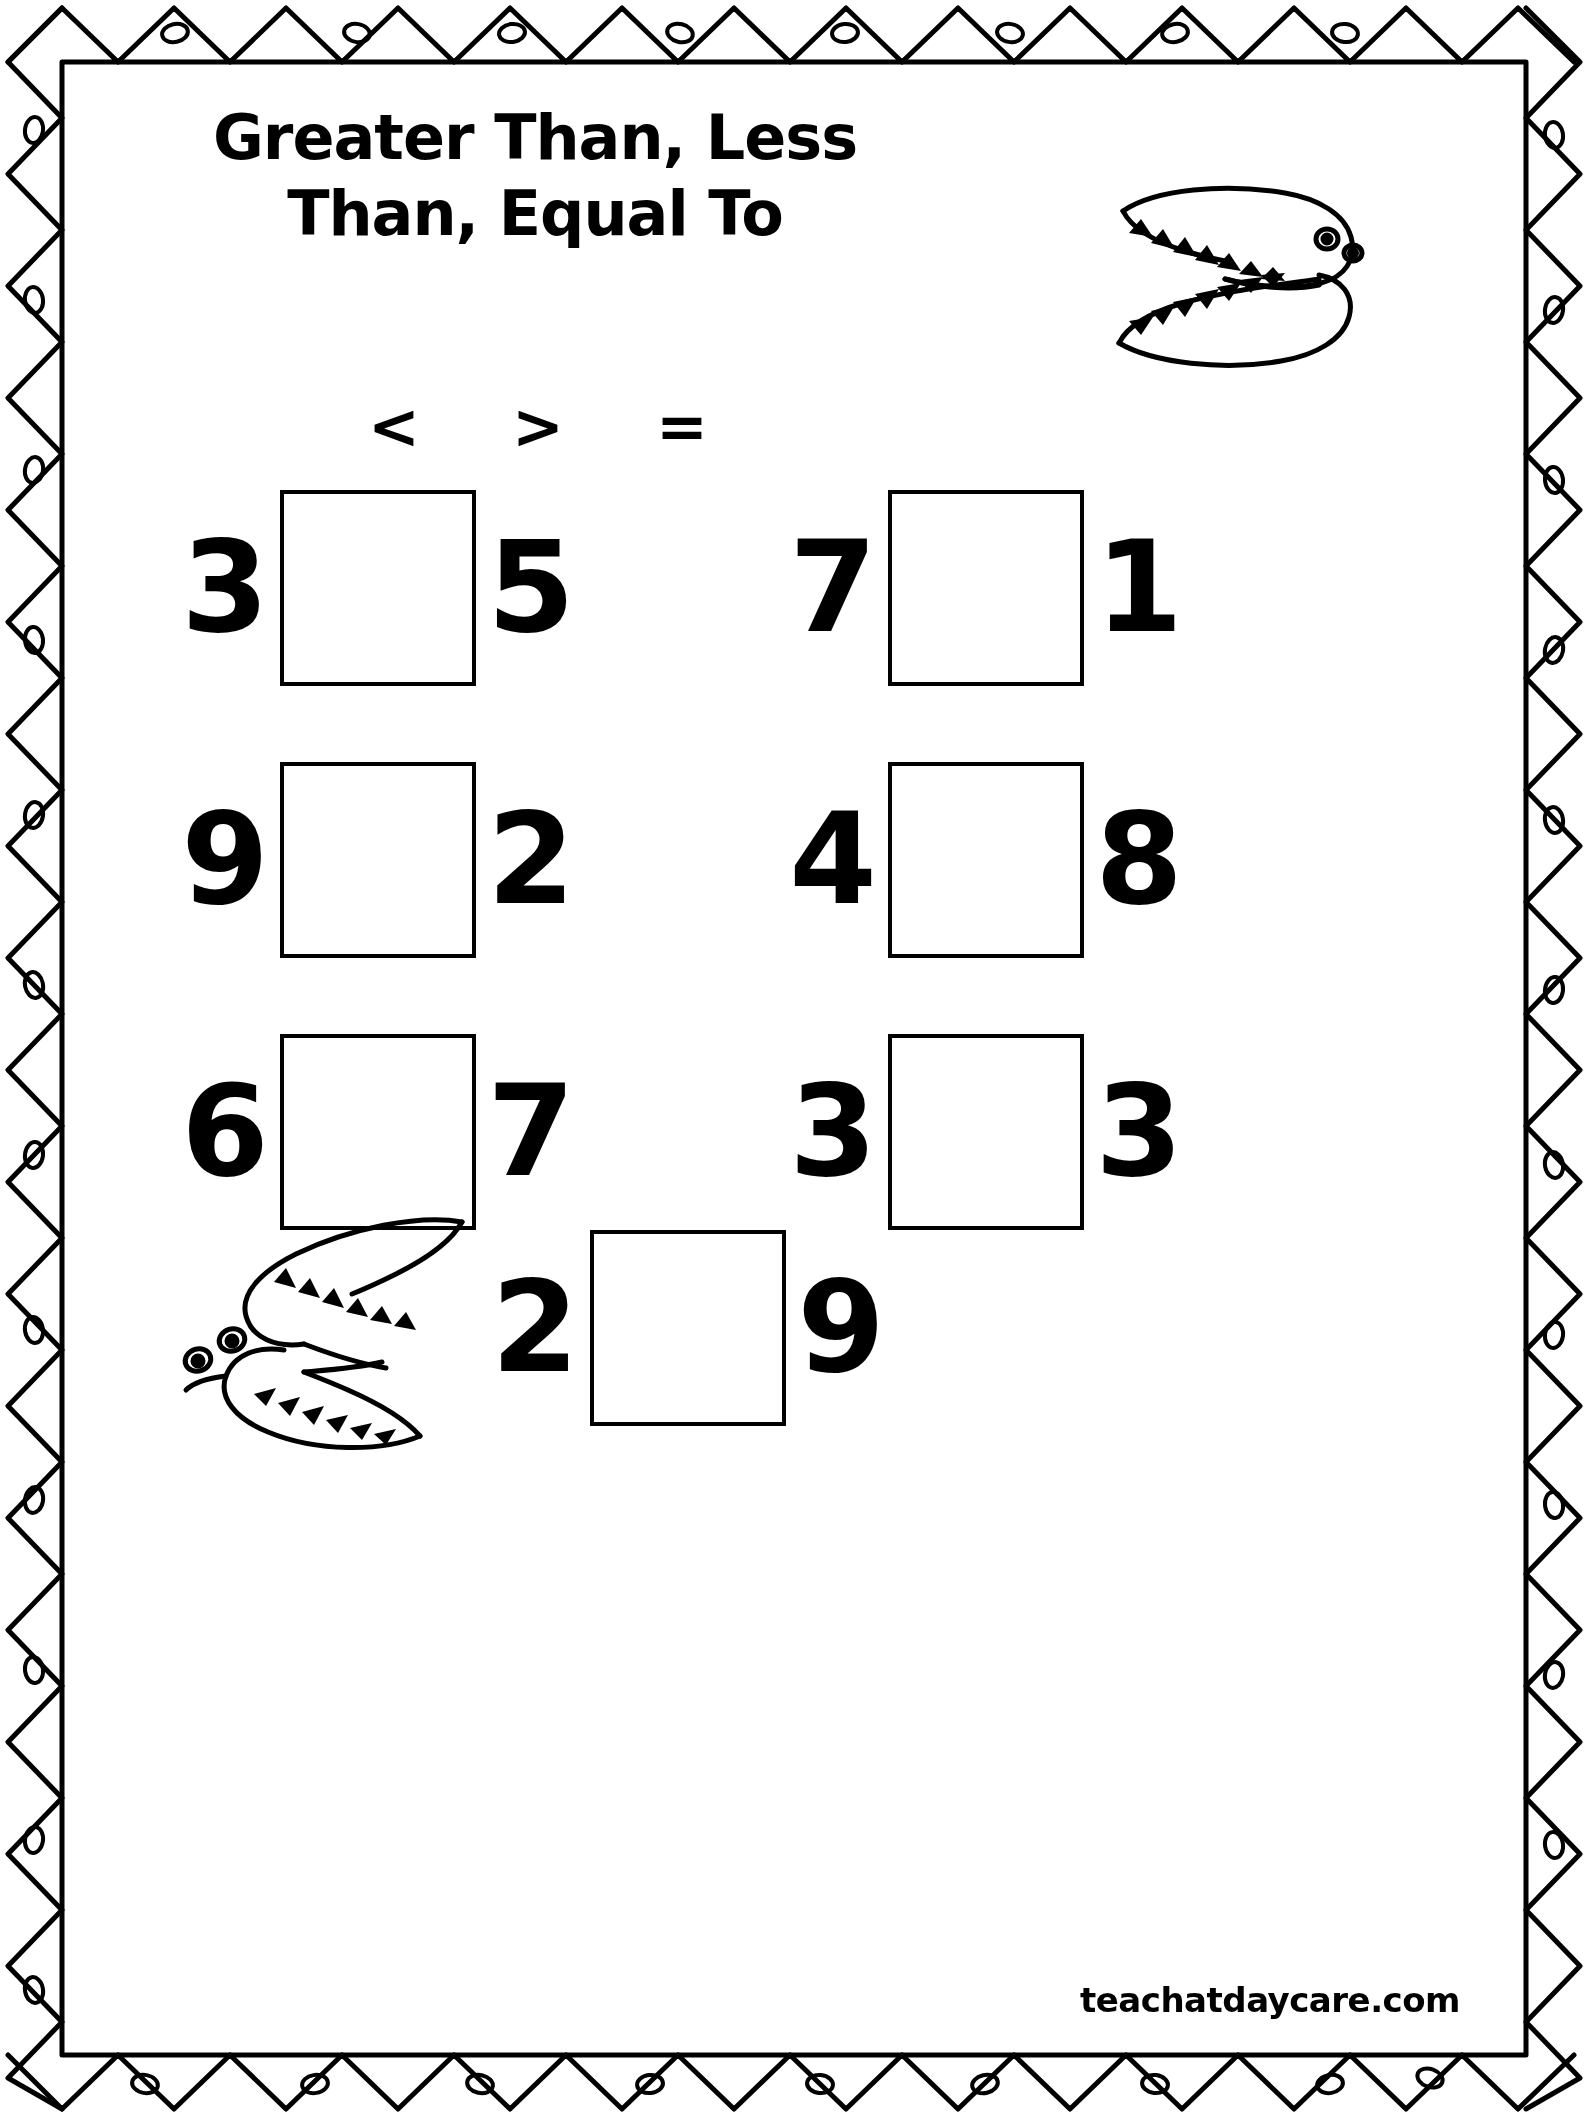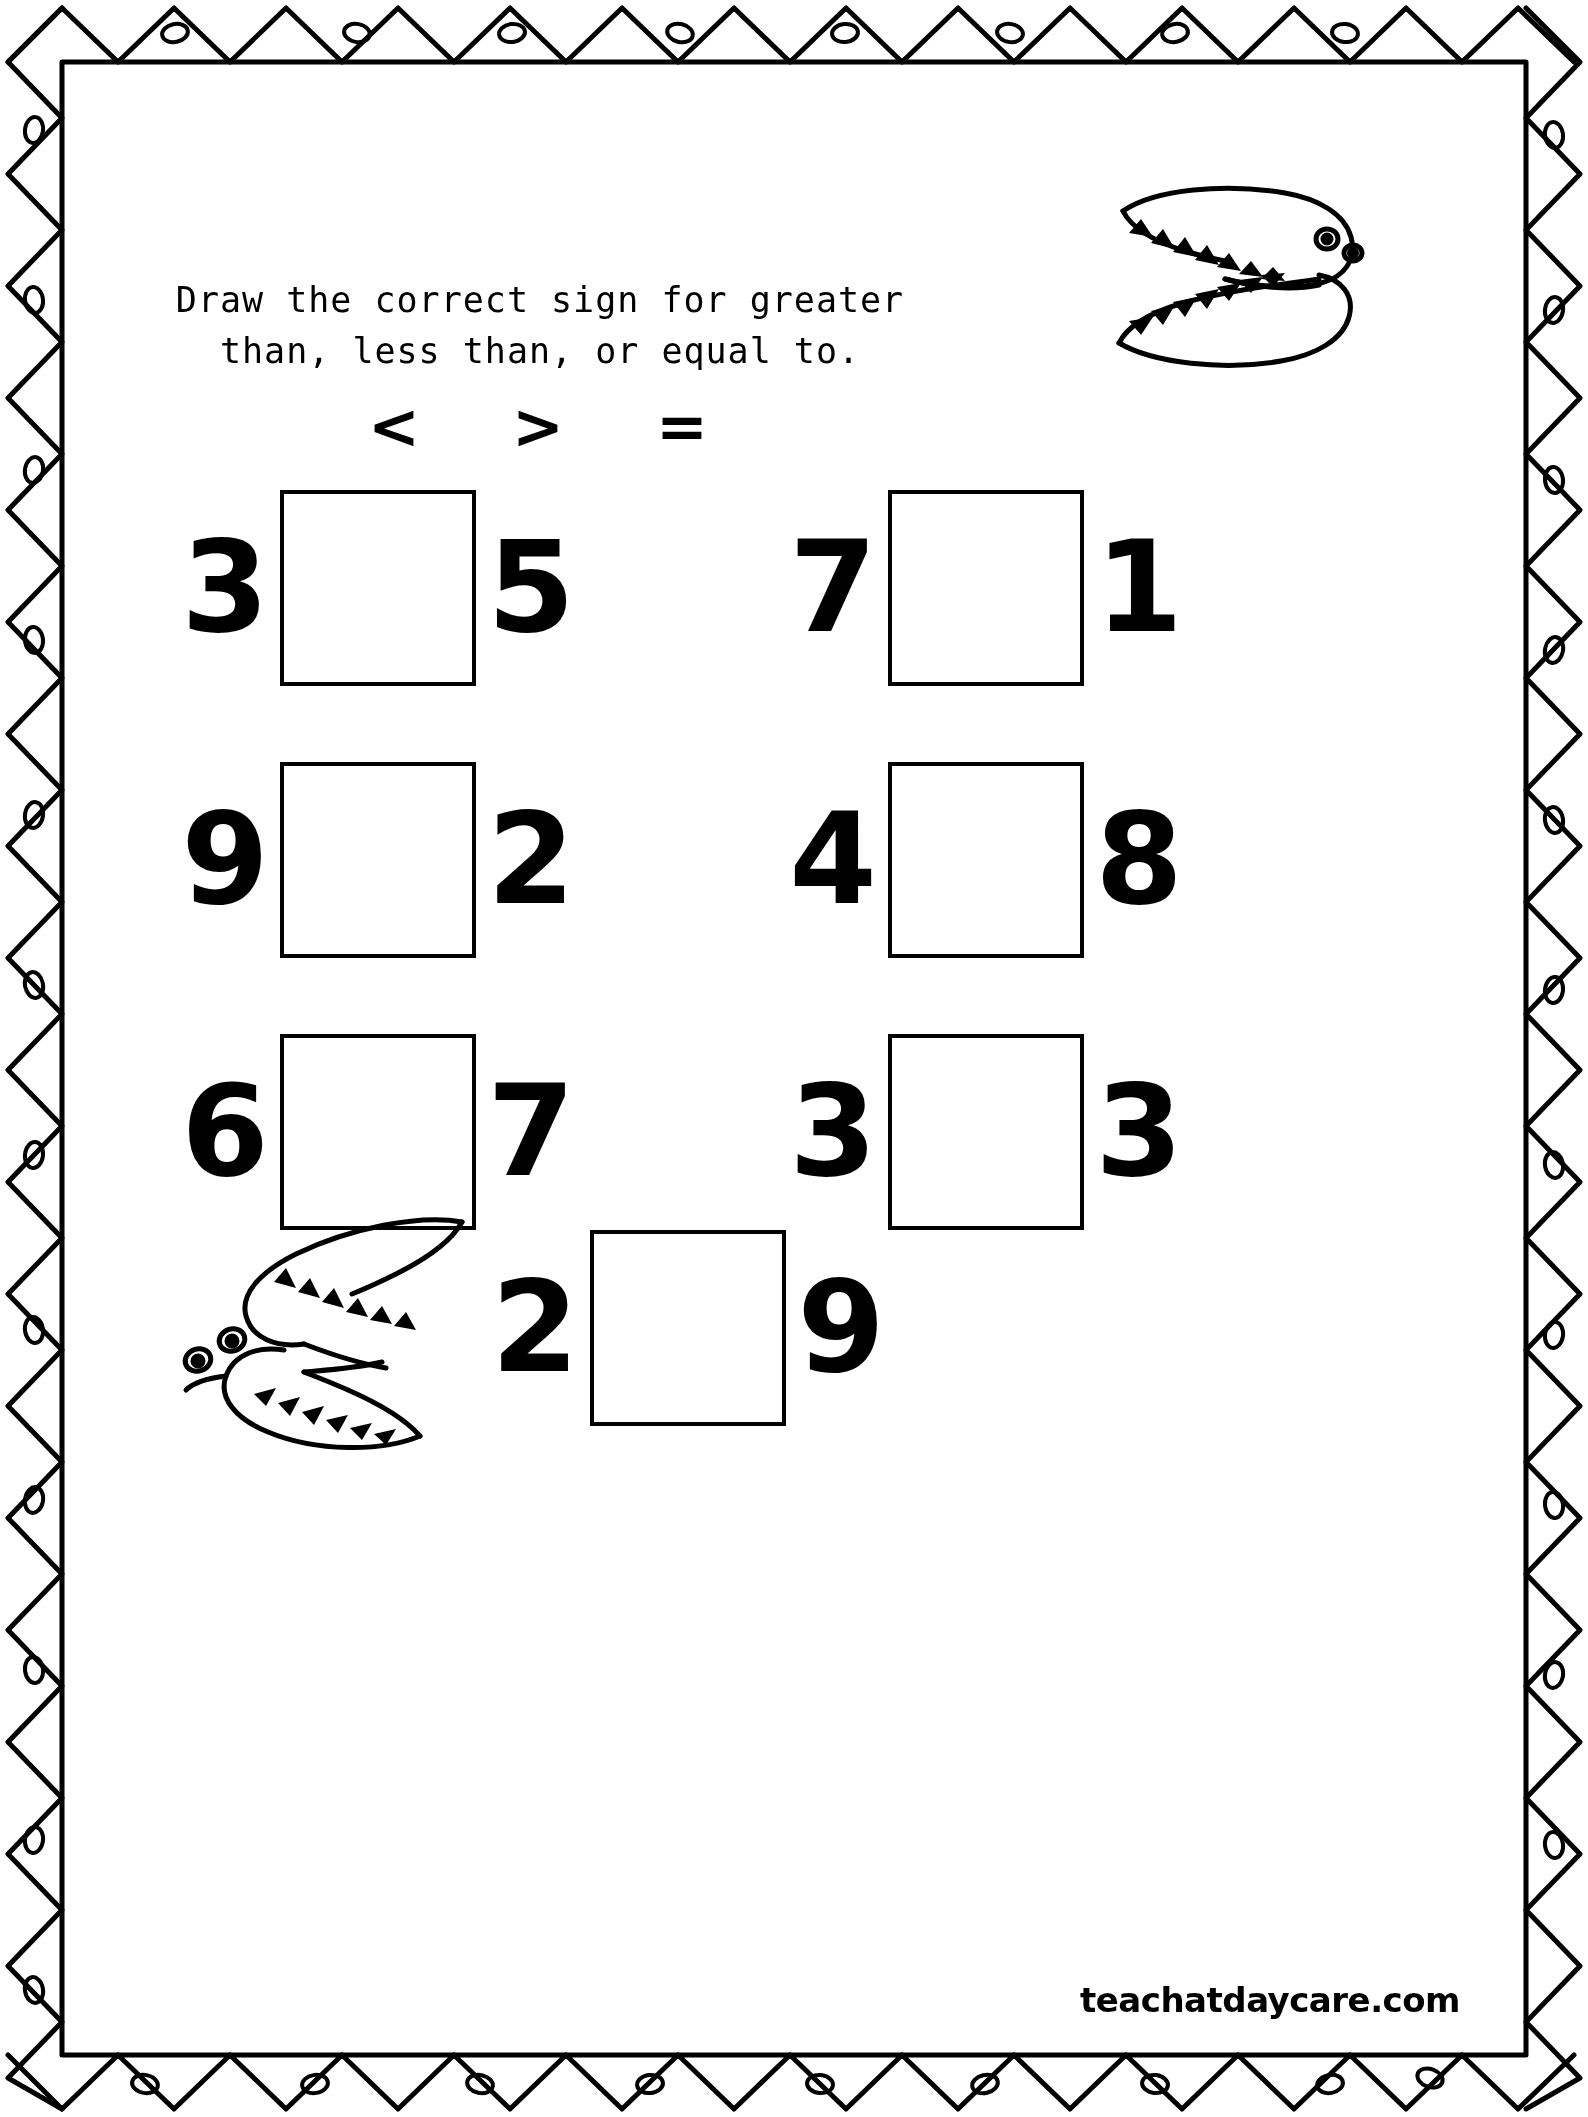--- a/index.html
+++ b/index.html
@@ -243,23 +243,23 @@
       <ellipse cx="1554" cy="1165" rx="9" ry="13" transform="rotate(-10 1554 1165)"></ellipse>
       <ellipse cx="1554" cy="1335" rx="9" ry="13" transform="rotate(8 1554 1335)"></ellipse>
       <ellipse cx="1554" cy="1505" rx="9" ry="13" transform="rotate(-7 1554 1505)"></ellipse>
       <ellipse cx="1554" cy="1675" rx="9" ry="13" transform="rotate(10 1554 1675)"></ellipse>
       <ellipse cx="1554" cy="1845" rx="9" ry="13" transform="rotate(-8 1554 1845)"></ellipse>
     </g>
   </svg>
 
   <div class="content">
 
-
-
-    <div class="subtitle">Draw the correct sign for greater than, less than, or equal to.</div>
+    <div class="title">Greater Than, Less Than, Equal To</div>
+
+
 
     <div class="symbol-row">
       <span>&lt;</span>
       <span>&gt;</span>
       <span>=</span>
     </div>
 
     <svg class="croc-top" viewBox="0 0 265 215" xmlns="http://www.w3.org/2000/svg">
       <g fill="none" stroke="#000" stroke-width="5" stroke-linejoin="round" stroke-linecap="round">
         <path d="M18,36 C50,14 120,8 180,18 C215,24 240,40 246,62 C252,84 240,102 216,108 C190,115 150,112 120,104"></path>

